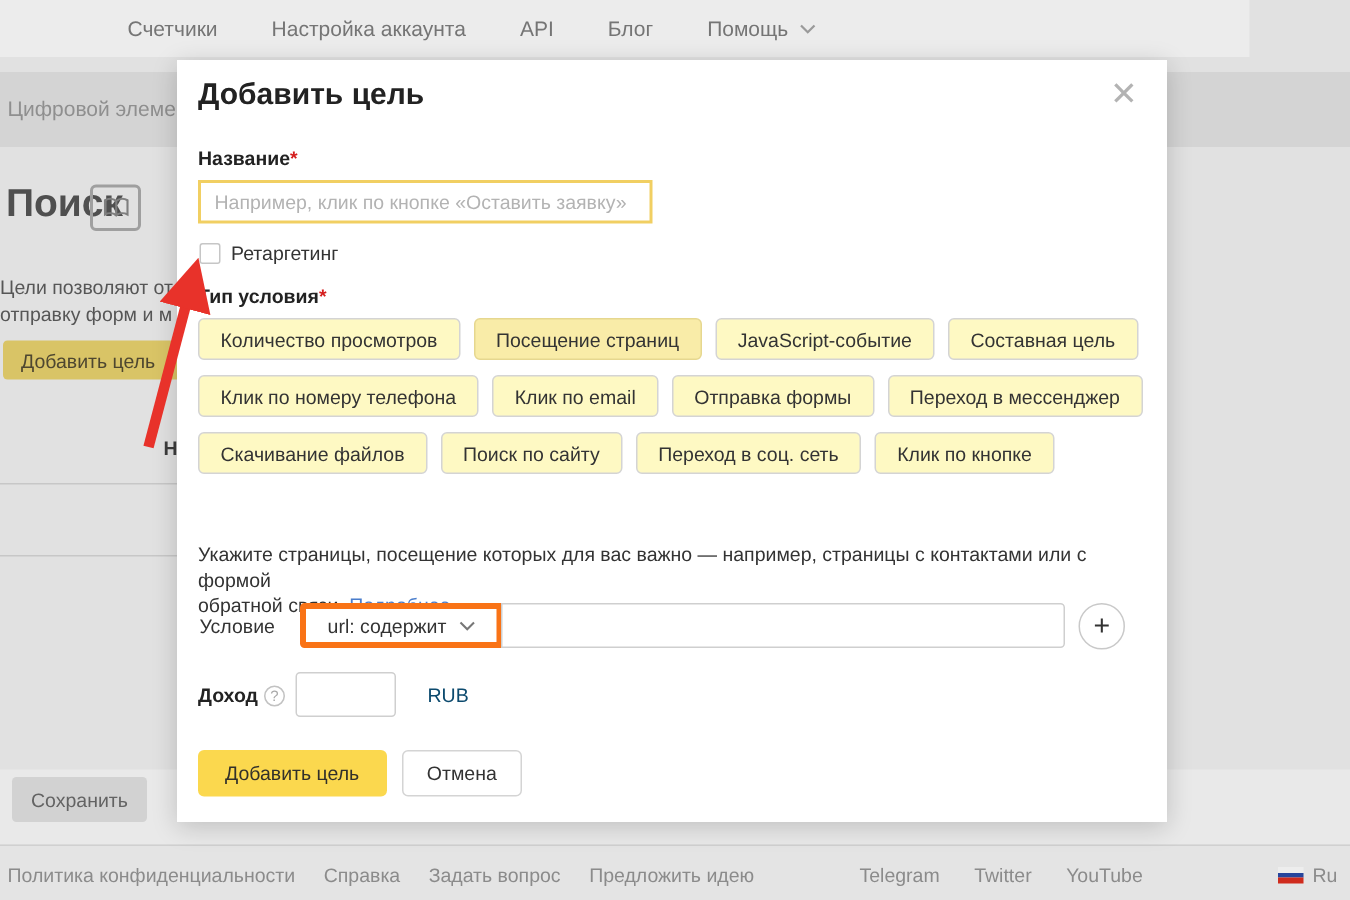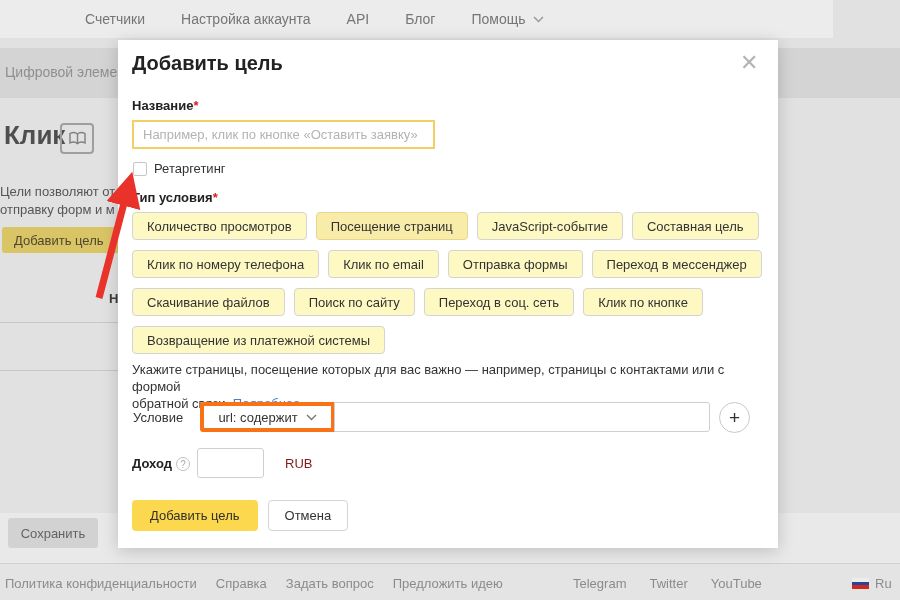--- a/index.html
+++ b/index.html
@@ -48,21 +48,21 @@
   .hint a { color:#4a7dcc; text-decoration:none; cursor:pointer; }
   .cond-row { position:absolute; left:15px; top:362px; width:640px; }
   .cond-label { position:absolute; left:0; top:8px; font-size:13px; color:#333; }
   .cond-select { position:absolute; left:67px; top:0; width:135px; height:30px; border:4px solid #f97316; border-radius:3px 0 0 3px; background:#fff; display:flex; align-items:center; justify-content:center; gap:8px; font-size:13px; color:#333; cursor:pointer; }
   .cond-input { position:absolute; left:201px; top:0; width:376px; height:30px; border:1px solid #cfcfcf; border-radius:0 3px 3px 0; font-size:13px; padding:0 8px; outline:none; font-family:inherit; }
   .plus-btn { position:absolute; left:586px; top:0; width:31px; height:31px; border:1px solid #c9c9c9; border-radius:50%; background:#fff; font-size:19px; color:#333; cursor:pointer; line-height:27px; text-align:center; font-family:inherit; }
   .rev-row { position:absolute; left:14px; top:408px; }
   .rev-label { position:absolute; left:0; top:8px; }
   .q-icon { position:absolute; left:44px; top:9px; width:14px; height:14px; border:1px solid #c2c2c2; border-radius:50%; font-size:10px; color:#ababab; text-align:center; line-height:13px; }
   .rev-input { position:absolute; left:65px; top:0; width:67px; height:30px; border:1px solid #cfcfcf; border-radius:3px; font-size:13px; padding:0 8px; outline:none; font-family:inherit; }
-  .rev-cur { position:absolute; left:153px; top:8px; font-size:13px; color:#7f1d1d; }
+  .rev-cur { position:absolute; left:153px; top:8px; font-size:13px; color:#0c4a6e; }
   .actions { position:absolute; left:14px; top:460px; display:flex; gap:10px; }
   .submit-btn { height:31px; padding:0 18px; background:#fbd84e; border:none; border-radius:4px; font-size:13px; color:#32302a; cursor:pointer; font-family:inherit; }
   .cancel-btn { height:31px; padding:0 16px; background:#fff; border:1px solid #d4d4d4; border-radius:4px; font-size:13px; color:#333; cursor:pointer; font-family:inherit; }
 
   .arrow-svg { position:absolute; left:0; top:0; z-index:20; pointer-events:none; }
   .chev { display:inline-block; }
 </style>
 </head>
 <body>
 
@@ -76,21 +76,21 @@
     <svg class="chev" width="11" height="7" viewBox="0 0 11 7">
         <path d="M1 1 L5.5 5.5 L10 1" fill="none" stroke="#9a9a9a" stroke-width="1.5"></path>
       </svg>
   </span>
 </nav>
 
 <div class="band">
   <span class="band-label">Цифровой элеме</span>
 </div>
 
-<h1 class="page-title">Клик</h1>
+<h1 class="page-title">Поиск</h1>
 <span class="book-box">
   <svg width="19" height="15" viewBox="0 0 19 15">
       <path d="M2 2.5 C5 0.8 8 1.7 9.5 3 C11 1.7 14 0.8 17 2.5 L17 12 C14 10.4 11 11.3 9.5 12.6 C8 11.3 5 10.4 2 12 Z M9.5 3 L9.5 12.6" fill="none" stroke="#7f7f7f" stroke-width="1.4"></path>
     </svg>
 </span>
 
 <div class="bg-par">
   <span>Цели позволяют от</span><br>
   <span>отправку форм и м</span>
 </div>
@@ -155,23 +155,20 @@
         <button class="type-btn">Клик по email</button>
         <button class="type-btn">Отправка формы</button>
         <button class="type-btn">Переход в мессенджер</button>
       </div>
       <div class="type-row">
         <button class="type-btn">Скачивание файлов</button>
         <button class="type-btn">Поиск по сайту</button>
         <button class="type-btn">Переход в соц. сеть</button>
         <button class="type-btn">Клик по кнопке</button>
       </div>
-      <div class="type-row">
-        <button class="type-btn">Возвращение из платежной системы</button>
-      </div>
     </div>
 
   <div class="hint">
     <span>Укажите страницы, посещение которых для вас важно — например, страницы с контактами или с формой</span><br>
     <span>обратной связи.</span>
     <a>Подробнее.</a>
   </div>
 
   <div class="cond-row">
     <span class="cond-label">Условие</span>

